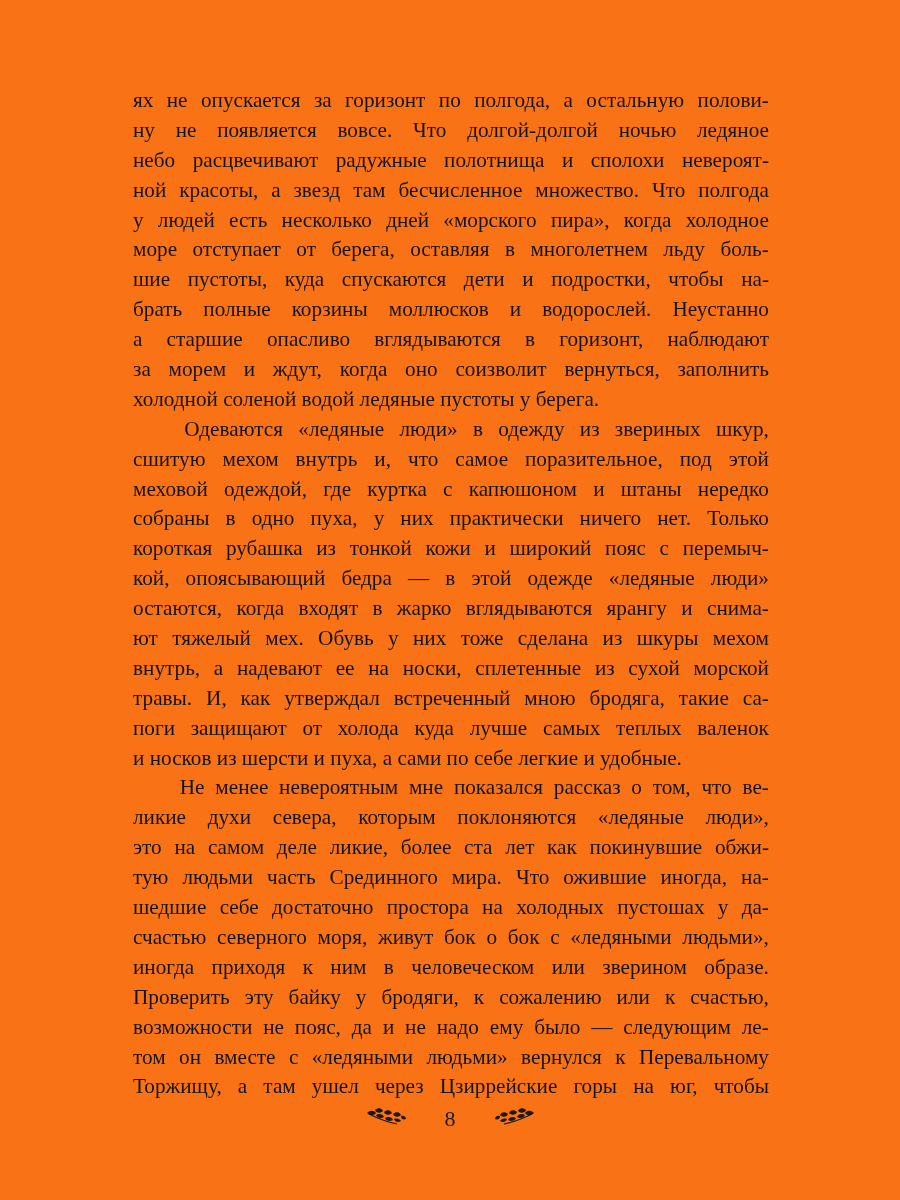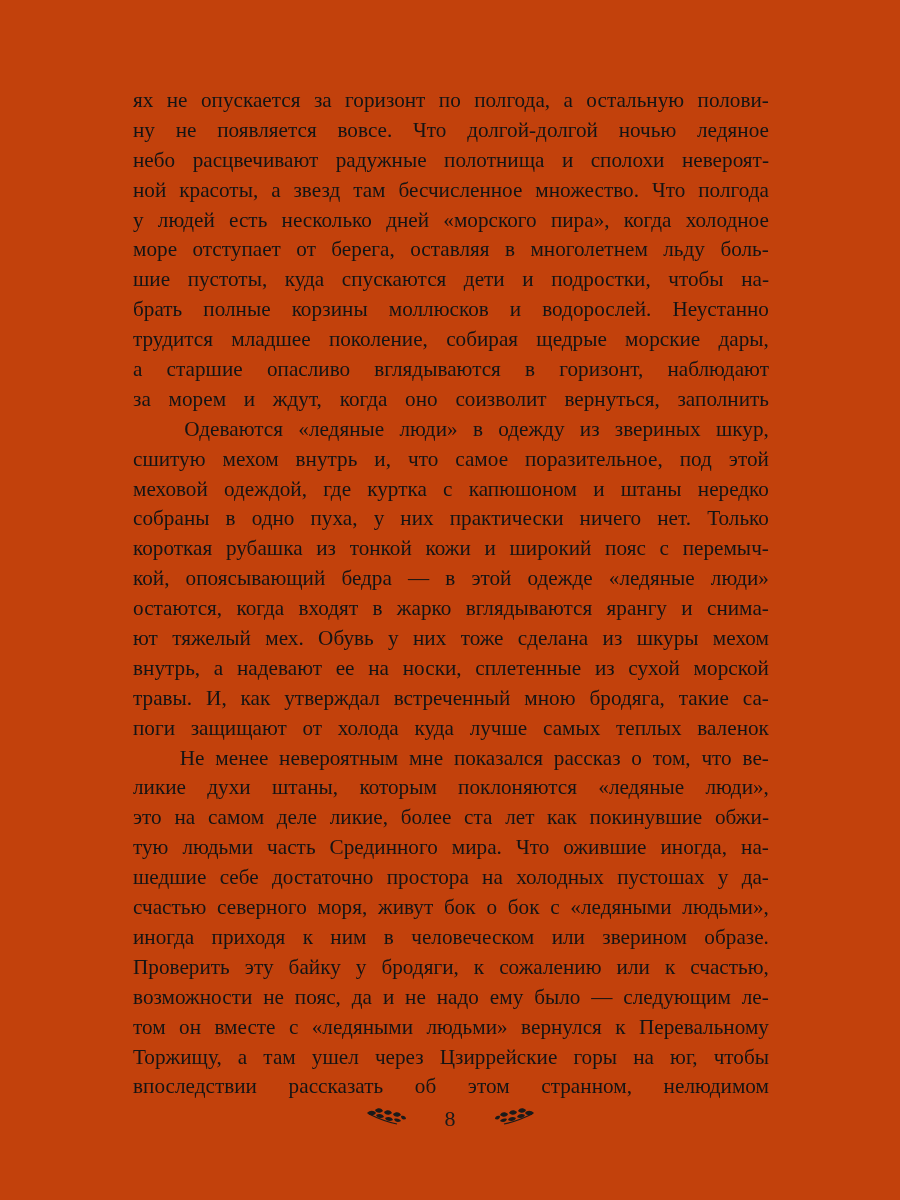--- a/index.html
+++ b/index.html
@@ -13,21 +13,21 @@
     background: #ffffff;
     font-family: "Liberation Serif", "DejaVu Serif", serif;
     color: #141414;
     overflow: hidden;
   }
 
   .page {
     position: relative;
     width: 900px;
     height: 1200px;
-    background: #c2410c;
+    background: #f97316;
     box-sizing: border-box;
   }
 
   
   .text-block {
     position: absolute;
     left: 133px;
     top: 86px;
     width: 636px;
   }
@@ -103,50 +103,50 @@
   <div class="text-block">
       <div class="para">
         <div class="line just"><span class="w">ях</span><span class="w">не</span><span class="w">опускается</span><span class="w">за</span><span class="w">горизонт</span><span class="w">по</span><span class="w">полгода,</span><span class="w">а</span><span class="w">остальную</span><span class="w">полови-</span></div>
         <div class="line just"><span class="w">ну</span><span class="w">не</span><span class="w">появляется</span><span class="w">вовсе.</span><span class="w">Что</span><span class="w">долгой-долгой</span><span class="w">ночью</span><span class="w">ледяное</span></div>
         <div class="line just"><span class="w">небо</span><span class="w">расцвечивают</span><span class="w">радужные</span><span class="w">полотнища</span><span class="w">и</span><span class="w">сполохи</span><span class="w">невероят-</span></div>
         <div class="line just"><span class="w">ной</span><span class="w">красоты,</span><span class="w">а</span><span class="w">звезд</span><span class="w">там</span><span class="w">бесчисленное</span><span class="w">множество.</span><span class="w">Что</span><span class="w">полгода</span></div>
         <div class="line just"><span class="w">у</span><span class="w">людей</span><span class="w">есть</span><span class="w">несколько</span><span class="w">дней</span><span class="w">«морского</span><span class="w">пира»,</span><span class="w">когда</span><span class="w">холодное</span></div>
         <div class="line just"><span class="w">море</span><span class="w">отступает</span><span class="w">от</span><span class="w">берега,</span><span class="w">оставляя</span><span class="w">в</span><span class="w">многолетнем</span><span class="w">льду</span><span class="w">боль-</span></div>
         <div class="line just"><span class="w">шие</span><span class="w">пустоты,</span><span class="w">куда</span><span class="w">спускаются</span><span class="w">дети</span><span class="w">и</span><span class="w">подростки,</span><span class="w">чтобы</span><span class="w">на-</span></div>
         <div class="line just"><span class="w">брать</span><span class="w">полные</span><span class="w">корзины</span><span class="w">моллюсков</span><span class="w">и</span><span class="w">водорослей.</span><span class="w">Неустанно</span></div>
-        <div class="line just"><span class="w">трудится</span><span class="w">младшее</span><span class="w">поколение,</span><span class="w">собирая</span><span class="w">щедрые</span><span class="w">морские</span><span class="w">дары,</span></div>
         <div class="line just"><span class="w">а</span><span class="w">старшие</span><span class="w">опасливо</span><span class="w">вглядываются</span><span class="w">в</span><span class="w">горизонт,</span><span class="w">наблюдают</span></div>
         <div class="line just"><span class="w">за</span><span class="w">морем</span><span class="w">и</span><span class="w">ждут,</span><span class="w">когда</span><span class="w">оно</span><span class="w">соизволит</span><span class="w">вернуться,</span><span class="w">заполнить</span></div>
+        <div class="line last"><span class="w">холодной соленой водой ледяные пустоты у берега.</span></div>
       </div>
       <div class="para">
         <div class="line just indent"><span class="w">Одеваются</span><span class="w">«ледяные</span><span class="w">люди»</span><span class="w">в</span><span class="w">одежду</span><span class="w">из</span><span class="w">звериных</span><span class="w">шкур,</span></div>
         <div class="line just"><span class="w">сшитую</span><span class="w">мехом</span><span class="w">внутрь</span><span class="w">и,</span><span class="w">что</span><span class="w">самое</span><span class="w">поразительное,</span><span class="w">под</span><span class="w">этой</span></div>
         <div class="line just"><span class="w">меховой</span><span class="w">одеждой,</span><span class="w">где</span><span class="w">куртка</span><span class="w">с</span><span class="w">капюшоном</span><span class="w">и</span><span class="w">штаны</span><span class="w">нередко</span></div>
         <div class="line just"><span class="w">собраны</span><span class="w">в</span><span class="w">одно</span><span class="w">пуха,</span><span class="w">у</span><span class="w">них</span><span class="w">практически</span><span class="w">ничего</span><span class="w">нет.</span><span class="w">Только</span></div>
         <div class="line just"><span class="w">короткая</span><span class="w">рубашка</span><span class="w">из</span><span class="w">тонкой</span><span class="w">кожи</span><span class="w">и</span><span class="w">широкий</span><span class="w">пояс</span><span class="w">с</span><span class="w">перемыч-</span></div>
         <div class="line just"><span class="w">кой,</span><span class="w">опоясывающий</span><span class="w">бедра</span><span class="w">—</span><span class="w">в</span><span class="w">этой</span><span class="w">одежде</span><span class="w">«ледяные</span><span class="w">люди»</span></div>
         <div class="line just"><span class="w">остаются,</span><span class="w">когда</span><span class="w">входят</span><span class="w">в</span><span class="w">жарко</span><span class="w">вглядываются</span><span class="w">ярангу</span><span class="w">и</span><span class="w">снима-</span></div>
         <div class="line just"><span class="w">ют</span><span class="w">тяжелый</span><span class="w">мех.</span><span class="w">Обувь</span><span class="w">у</span><span class="w">них</span><span class="w">тоже</span><span class="w">сделана</span><span class="w">из</span><span class="w">шкуры</span><span class="w">мехом</span></div>
         <div class="line just"><span class="w">внутрь,</span><span class="w">а</span><span class="w">надевают</span><span class="w">ее</span><span class="w">на</span><span class="w">носки,</span><span class="w">сплетенные</span><span class="w">из</span><span class="w">сухой</span><span class="w">морской</span></div>
         <div class="line just"><span class="w">травы.</span><span class="w">И,</span><span class="w">как</span><span class="w">утверждал</span><span class="w">встреченный</span><span class="w">мною</span><span class="w">бродяга,</span><span class="w">такие</span><span class="w">са-</span></div>
         <div class="line just"><span class="w">поги</span><span class="w">защищают</span><span class="w">от</span><span class="w">холода</span><span class="w">куда</span><span class="w">лучше</span><span class="w">самых</span><span class="w">теплых</span><span class="w">валенок</span></div>
+        <div class="line last"><span class="w">и носков из шерсти и пуха, а сами по себе легкие и удобные.</span></div>
       </div>
       <div class="para">
         <div class="line just indent"><span class="w">Не</span><span class="w">менее</span><span class="w">невероятным</span><span class="w">мне</span><span class="w">показался</span><span class="w">рассказ</span><span class="w">о</span><span class="w">том,</span><span class="w">что</span><span class="w">ве-</span></div>
-        <div class="line just"><span class="w">ликие</span><span class="w">духи</span><span class="w">штаны,</span><span class="w">которым</span><span class="w">поклоняются</span><span class="w">«ледяные</span><span class="w">люди»,</span></div>
+        <div class="line just"><span class="w">ликие</span><span class="w">духи</span><span class="w">севера,</span><span class="w">которым</span><span class="w">поклоняются</span><span class="w">«ледяные</span><span class="w">люди»,</span></div>
         <div class="line just"><span class="w">это</span><span class="w">на</span><span class="w">самом</span><span class="w">деле</span><span class="w">ликие,</span><span class="w">более</span><span class="w">ста</span><span class="w">лет</span><span class="w">как</span><span class="w">покинувшие</span><span class="w">обжи-</span></div>
         <div class="line just"><span class="w">тую</span><span class="w">людьми</span><span class="w">часть</span><span class="w">Срединного</span><span class="w">мира.</span><span class="w">Что</span><span class="w">ожившие</span><span class="w">иногда,</span><span class="w">на-</span></div>
         <div class="line just"><span class="w">шедшие</span><span class="w">себе</span><span class="w">достаточно</span><span class="w">простора</span><span class="w">на</span><span class="w">холодных</span><span class="w">пустошах</span><span class="w">у</span><span class="w">да-</span></div>
         <div class="line just"><span class="w">счастью</span><span class="w">северного</span><span class="w">моря,</span><span class="w">живут</span><span class="w">бок</span><span class="w">о</span><span class="w">бок</span><span class="w">с</span><span class="w">«ледяными</span><span class="w">людьми»,</span></div>
         <div class="line just"><span class="w">иногда</span><span class="w">приходя</span><span class="w">к</span><span class="w">ним</span><span class="w">в</span><span class="w">человеческом</span><span class="w">или</span><span class="w">зверином</span><span class="w">образе.</span></div>
         <div class="line just"><span class="w">Проверить</span><span class="w">эту</span><span class="w">байку</span><span class="w">у</span><span class="w">бродяги,</span><span class="w">к</span><span class="w">сожалению</span><span class="w">или</span><span class="w">к</span><span class="w">счастью,</span></div>
         <div class="line just"><span class="w">возможности</span><span class="w">не</span><span class="w">пояс,</span><span class="w">да</span><span class="w">и</span><span class="w">не</span><span class="w">надо</span><span class="w">ему</span><span class="w">было</span><span class="w">—</span><span class="w">следующим</span><span class="w">ле-</span></div>
         <div class="line just"><span class="w">том</span><span class="w">он</span><span class="w">вместе</span><span class="w">с</span><span class="w">«ледяными</span><span class="w">людьми»</span><span class="w">вернулся</span><span class="w">к</span><span class="w">Перевальному</span></div>
         <div class="line just"><span class="w">Торжищу,</span><span class="w">а</span><span class="w">там</span><span class="w">ушел</span><span class="w">через</span><span class="w">Цзиррейские</span><span class="w">горы</span><span class="w">на</span><span class="w">юг,</span><span class="w">чтобы</span></div>
-        <div class="line just"><span class="w">впоследствии</span><span class="w">рассказать</span><span class="w">об</span><span class="w">этом</span><span class="w">странном,</span><span class="w">нелюдимом</span></div>
       </div>
     </div>
 
   <div class="footer">
     <span class="ornament left">
       <svg viewBox="0 0 46 26" width="46" height="26" aria-hidden="true">
         <g fill="#1a1a1a">
           <path d="M4 7 C7 4, 11 4, 13 7 C11 10, 7 10, 4 7 Z"></path>
           <path d="M12 4 C15 1, 19 2, 20 5 C17 8, 13 7, 12 4 Z"></path>
           <path d="M13 9 C16 7, 20 8, 21 11 C18 13, 14 12, 13 9 Z"></path>

